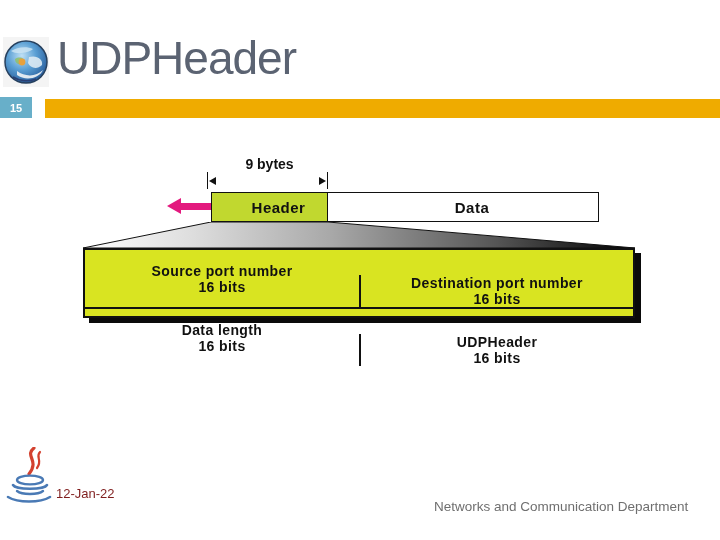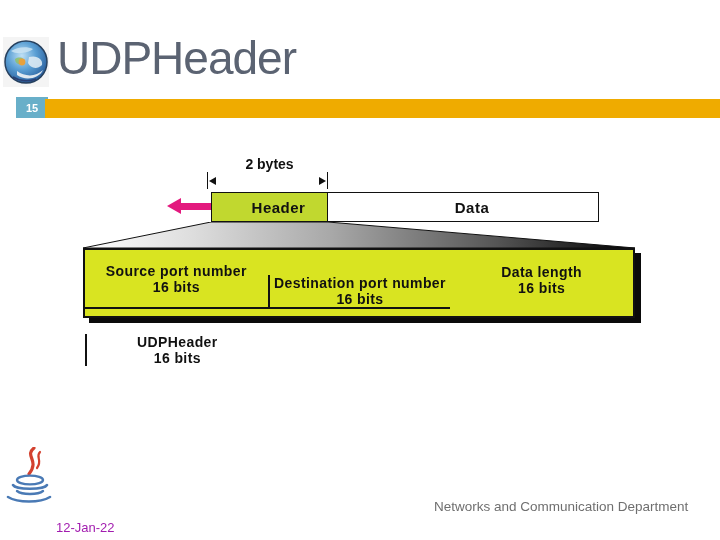--- a/index.html
+++ b/index.html
@@ -4,21 +4,21 @@
 <style>
   * { margin:0; padding:0; box-sizing:border-box; }
   html,body { width:720px; height:540px; }
   body { font-family:"Liberation Sans", sans-serif; background:#ffffff; }
   .slide { position:relative; width:720px; height:540px; background:#fff; overflow:hidden; }
 
   
   .globe { position:absolute; left:3px; top:37px; width:46px; height:50px; }
   .page-title { position:absolute; left:57px; top:34px; font-size:46px; line-height:48px;
                 letter-spacing:-1px; color:#5b6372; font-weight:400; }
-  .slide-number { position:absolute; left:16px; top:97px; width:32px; height:21px;
+  .slide-number { position:absolute; left:0; top:97px; width:32px; height:21px;
                   background:#68afc9; color:#ffffff; font-size:11px; font-weight:bold;
                   display:flex; align-items:center; justify-content:center; }
   .gold-bar { position:absolute; left:45px; top:99px; width:675px; height:19px; background:#efab00; }
 
   
   .byte-label { position:absolute; left:211px; top:156px; width:117px; text-align:center;
                 font-size:14px; font-weight:bold; color:#111; }
   .marker { position:absolute; top:172px; height:17px; }
   .marker-bar { position:absolute; top:0; width:1px; height:17px; background:#111; }
   .tri { position:absolute; width:0; height:0; border-top:4px solid transparent; border-bottom:4px solid transparent; }
@@ -37,31 +37,31 @@
   .pink-arrow .head { position:absolute; left:0; top:0; width:0; height:0;
                       border-top:8px solid transparent; border-bottom:8px solid transparent;
                       border-right:14px solid #e3197e; }
   .pink-arrow .shaft { position:absolute; left:13px; top:4.5px; width:32px; height:7px; background:#e3197e; }
 
   .trapezoid { position:absolute; left:83px; top:222px; width:552px; height:26px; }
 
   .udp-table { position:absolute; left:83px; top:248px; width:552px; height:70px;
                border:2px solid #111; background:#d9e421;
                box-shadow:6px 5px 0 0 #0a0a0a;
-               display:grid; grid-template-columns:1fr 1fr 1fr; grid-template-rows:1fr 1fr; }
+               display:grid; grid-template-columns:1fr 1fr; grid-template-rows:1fr 1fr; }
   .cell { display:flex; flex-direction:column; align-items:center; justify-content:center;
           font-size:14px; font-weight:bold; color:#111; line-height:16px; letter-spacing:0.4px; }
   .cell.c-right { border-left:2px solid #111;margin-top:25px; }
   .cell.r-top { border-bottom:2px solid #111; }
 
   
   .java-logo { position:absolute; left:6px; top:447px; width:46px; height:84px; }
   .java-word { position:absolute; left:3px; top:66px; color:#d3412f; font-size:22px;
                font-weight:bold; letter-spacing:0px;margin-top:34px; }
-  .footer-date { position:absolute; left:56px; top:520px; font-size:13px; color:#a21caf; }
+  .footer-date { position:absolute; left:56px; top:486px; font-size:13px; color:#7f1d1d; }
   .footer-dept { position:absolute; left:418px; top:499px; font-size:13.5px; color:#6f6f6f;margin-left:16px; }
 </style>
 </head>
 <body>
 
 <div class="slide">
 
   <svg class="globe" viewBox="0 0 46 50">
     <defs>
       <radialGradient id="gsea" cx="40%" cy="35%" r="75%">
@@ -76,21 +76,21 @@
     <path d="M12 22 C17 19, 22 21, 21 26 C17 29, 12 27, 12 22 Z" fill="#8fbf6a" opacity="0.85"></path>
     <circle cx="19" cy="25" r="3.4" fill="#e8a13c"></circle>
     <path d="M26 20 C34 18, 40 22, 39 28 C34 33, 27 31, 25 26 Z" fill="#ddeaf3" opacity="0.9"></path>
     <path d="M14 34 C22 40, 33 40, 40 33 C36 42, 22 44, 14 38 Z" fill="#e9eef3" opacity="0.95"></path>
     <path d="M10 40 C16 44, 26 45, 33 42" stroke="#2a3f73" stroke-width="1.6" fill="none"></path>
   </svg>
   <div class="page-title">UDPHeader</div>
   <div class="slide-number">15</div>
   <div class="gold-bar"></div>
 
-  <div class="byte-label">2 bytes</div>
+  <div class="byte-label">9 bytes</div>
 
   <div class="marker marker-left" style="left:207px; width:12px;">
     <span class="marker-bar"></span>
     <span class="tri"></span>
   </div>
   <div class="marker marker-right" style="left:316px; width:12px;">
     <span class="tri"></span>
     <span class="marker-bar"></span>
   </div>
 

